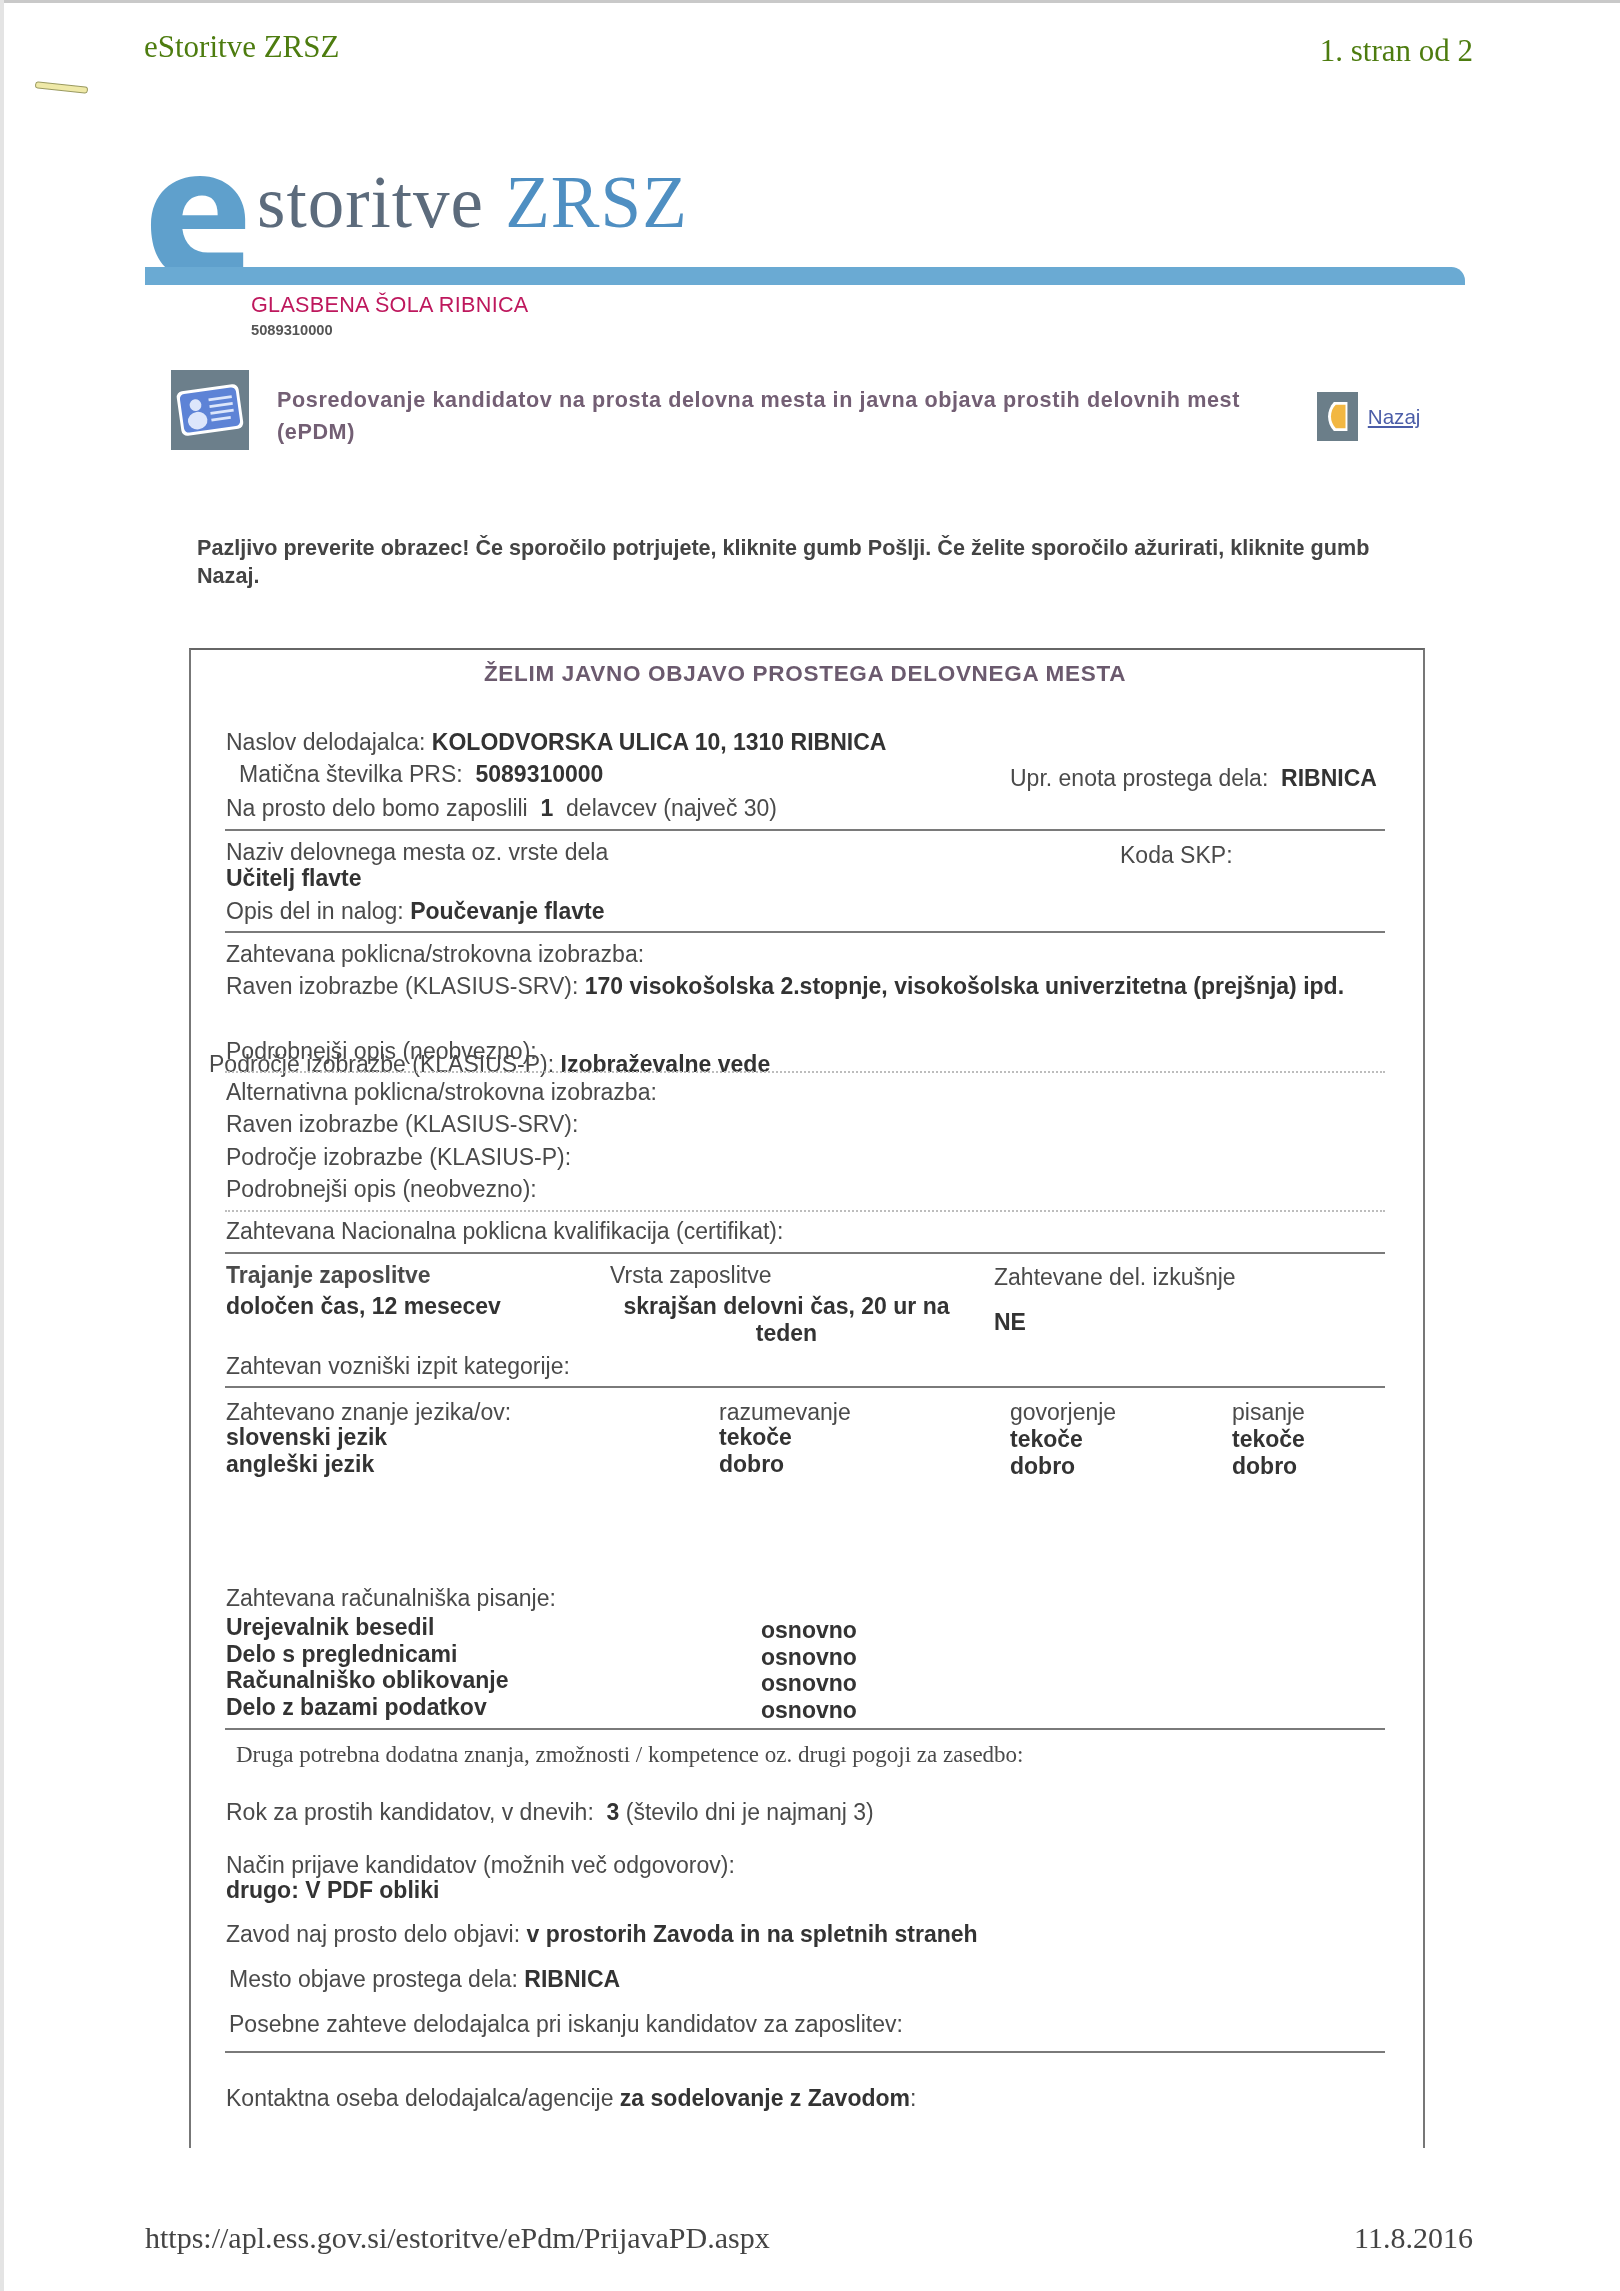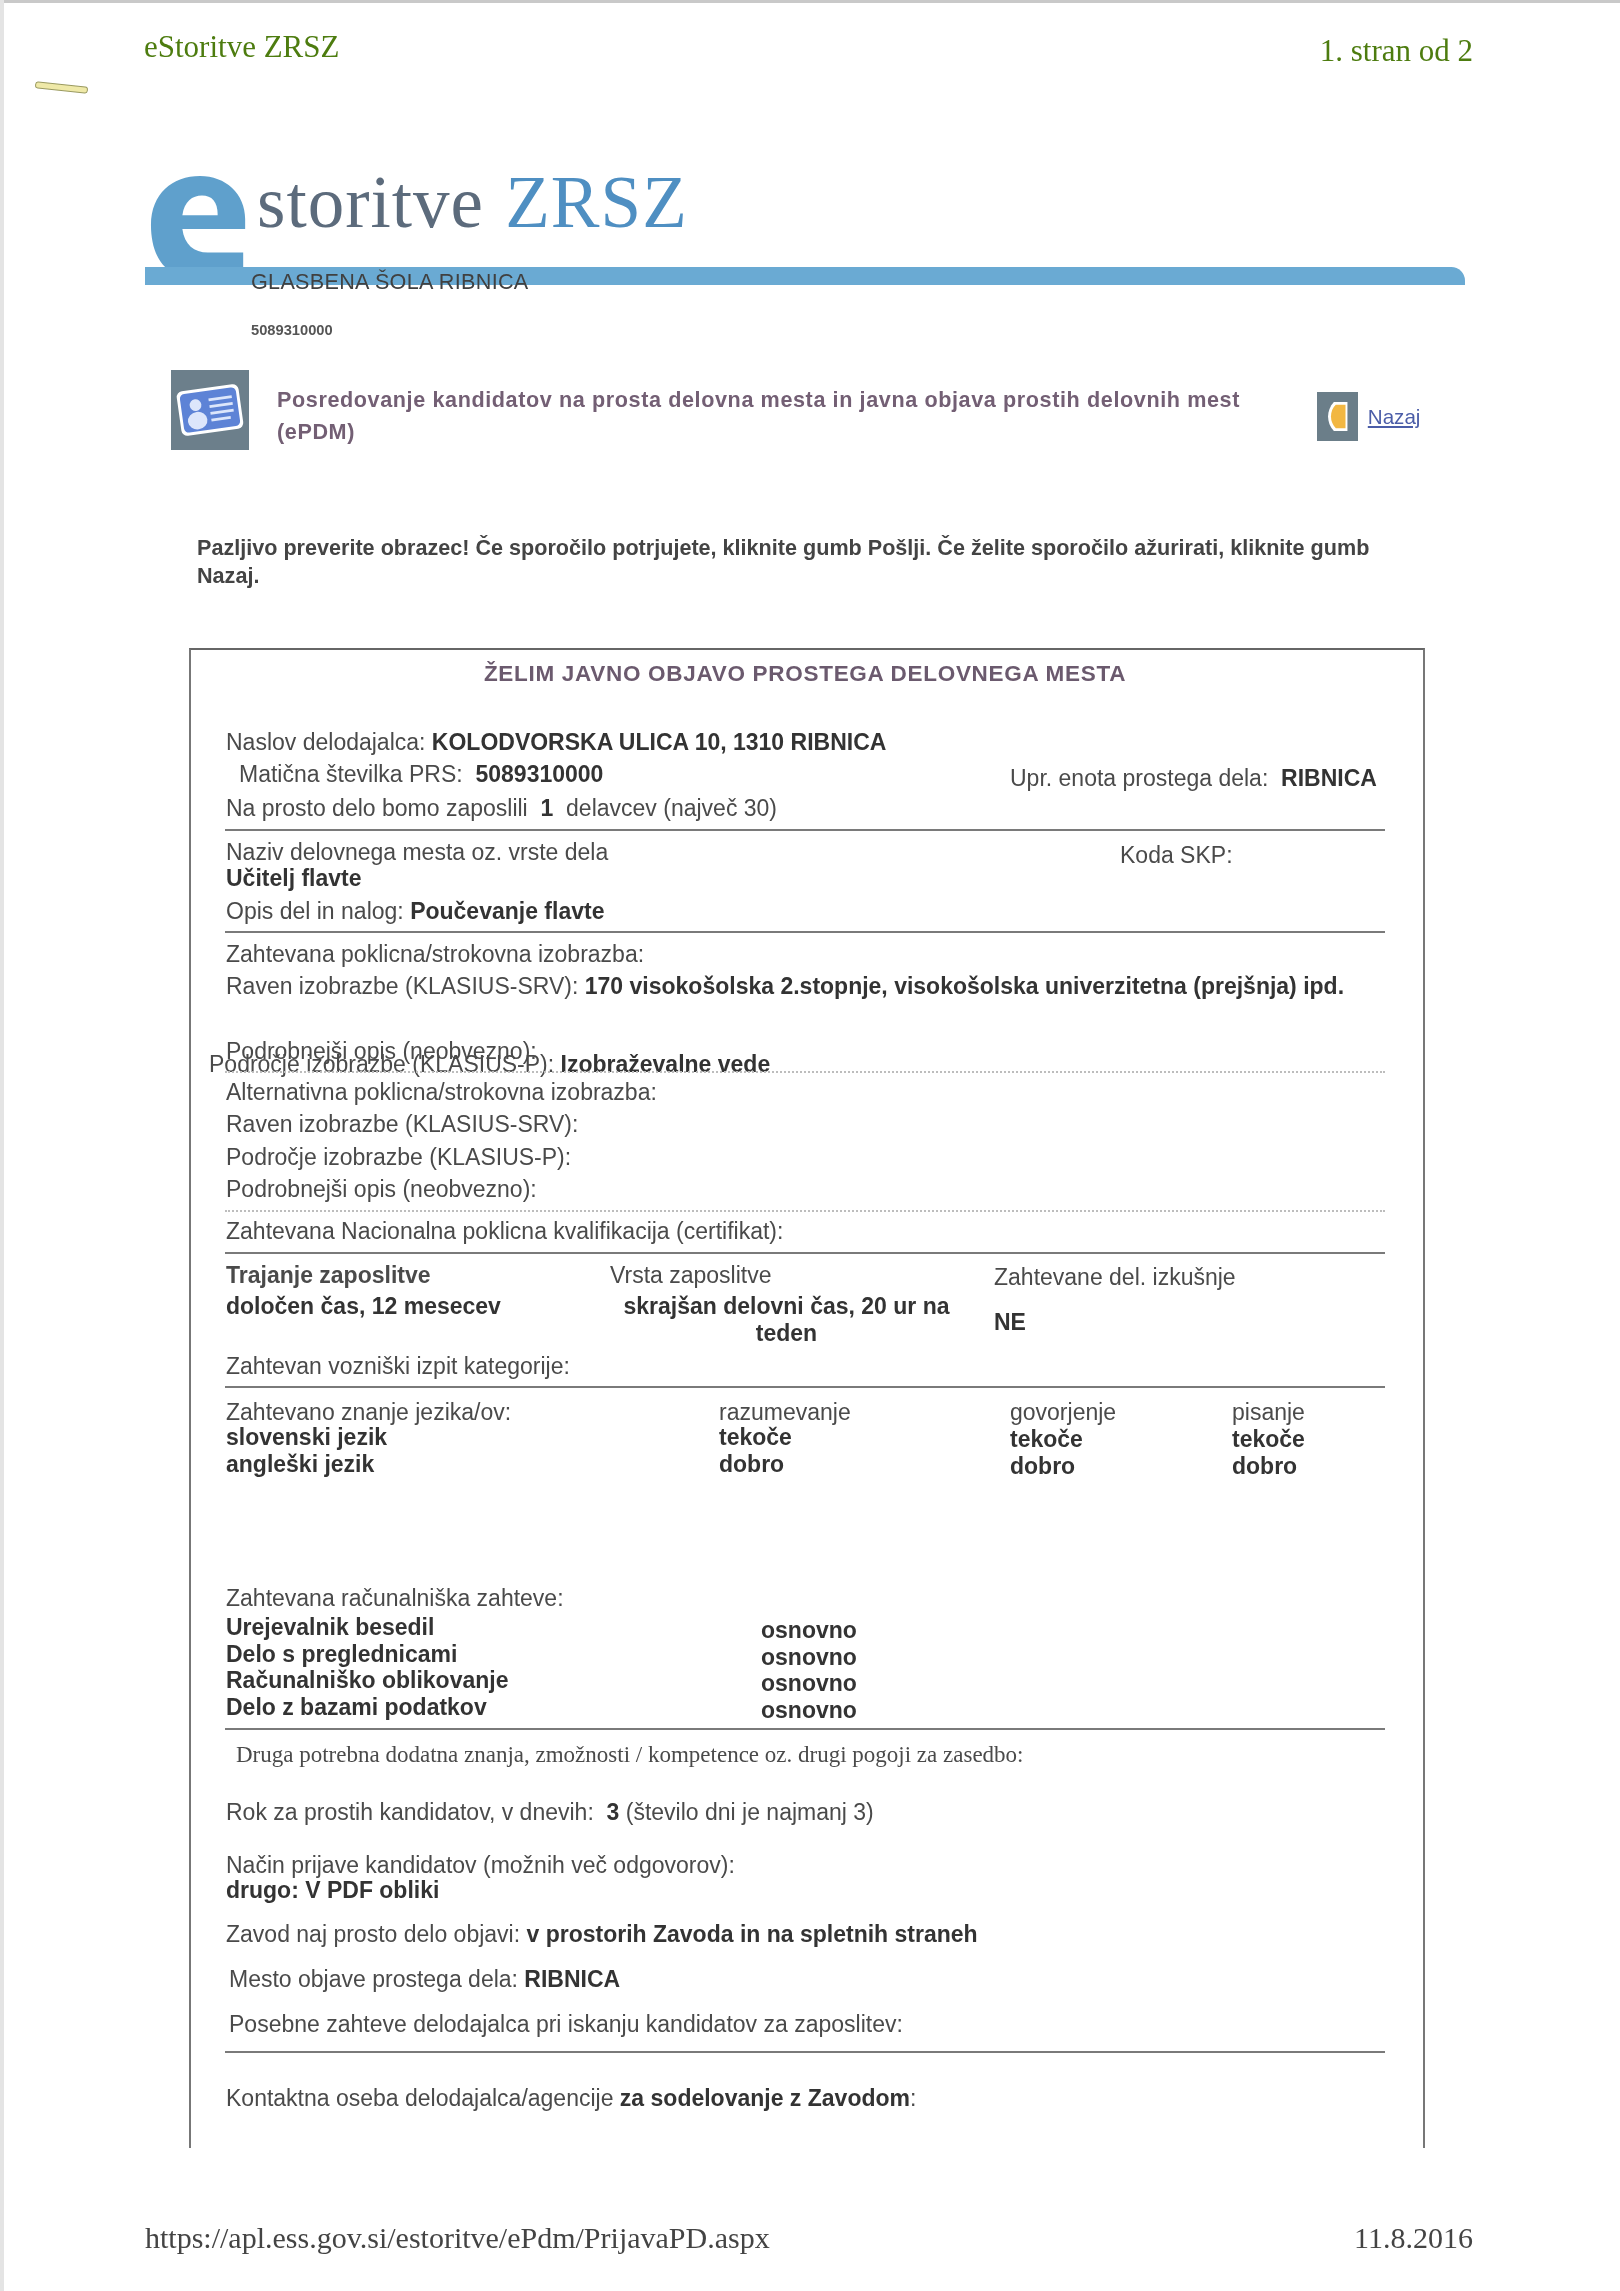--- a/index.html
+++ b/index.html
@@ -21,21 +21,21 @@
   .page-edge-top { left: 0; top: 0; width: 1620px; height: 2.9px; background: #c9c9c9; }
   .page-edge-left { left: 0; top: 0; width: 3.9px; height: 2292px; background: #e4e4e4; }
 
   
   .logo-e { left: 149px; top: 172px; width: 104px; height: 104px; }
   .logo-text { left: 257px; top: 165px; font-size: 73px; line-height: 1; letter-spacing: 1px; }
   .logo-storitve { color: #5c6b7c; font-family: "Liberation Serif", serif; }
   .logo-zrsz { color: #4f8fc2; font-family: "Liberation Serif", serif; }
   .logo-bar { left: 145px; top: 267px; width: 1320px; height: 17.6px;
               background: #6aaad3; border-radius: 0 13.7px 0 0; }
-  .org-name { left: 251px; top: 269px; font-size: 21.6px; color: #404040; letter-spacing: 0.3px; }
+  .org-name { left: 251px; top: 292px; font-size: 21.6px; color: #be185d; letter-spacing: 0.3px; }
   .org-id { left: 251px; top: 322px; font-size: 14.7px; color: #555; font-weight: bold; }
 
   
   .mod-icon { left: 171px; top: 370px; width: 78px; height: 80px; background: #6c7f8b; }
   .mod-title { left: 277px; top: 384px; width: 1000px; font-size: 21.6px; font-weight: bold;
                color: #735f74; line-height: 32px; letter-spacing: 0.6px; }
   .back-wrap { left: 1317px; top: 392px; display: flex; align-items: center; gap: 9.8px; }
   .back-icon { width: 41px; height: 49px; background: #6b7e89; display: flex;
                align-items: center; justify-content: center; }
   .back-link { color: #4b5da8; text-decoration: underline; font-size: 20.6px; }
@@ -174,21 +174,21 @@
 <div class="abs ln val" style="left:226px; top:1424px;">slovenski jezik</div>
 <div class="abs ln val" style="left:719px; top:1424px;">tekoče</div>
 <div class="abs ln val" style="left:1010px; top:1426px;">tekoče</div>
 <div class="abs ln val" style="left:1232px; top:1426px;">tekoče</div>
 
 <div class="abs ln val" style="left:226px; top:1451px;">angleški jezik</div>
 <div class="abs ln val" style="left:719px; top:1451px;">dobro</div>
 <div class="abs ln val" style="left:1010px; top:1453px;">dobro</div>
 <div class="abs ln val" style="left:1232px; top:1453px;">dobro</div>
 
-<div class="abs ln" style="left:226px; top:1585px;">Zahtevana računalniška zahteve:</div>
+<div class="abs ln" style="left:226px; top:1585px;">Zahtevana računalniška pisanje:</div>
 <div class="abs ln val" style="left:226px; top:1614px;">Urejevalnik besedil</div>
 <div class="abs ln val" style="left:761px; top:1617px;">osnovno</div>
 <div class="abs ln val" style="left:226px; top:1641px;">Delo s preglednicami</div>
 <div class="abs ln val" style="left:761px; top:1644px;">osnovno</div>
 <div class="abs ln val" style="left:226px; top:1667px;">Računalniško oblikovanje</div>
 <div class="abs ln val" style="left:761px; top:1670px;">osnovno</div>
 <div class="abs ln val" style="left:226px; top:1694px;">Delo z bazami podatkov</div>
 <div class="abs ln val" style="left:761px; top:1697px;">osnovno</div>
 <div class="abs hr" style="top:1728px;"></div>
 

